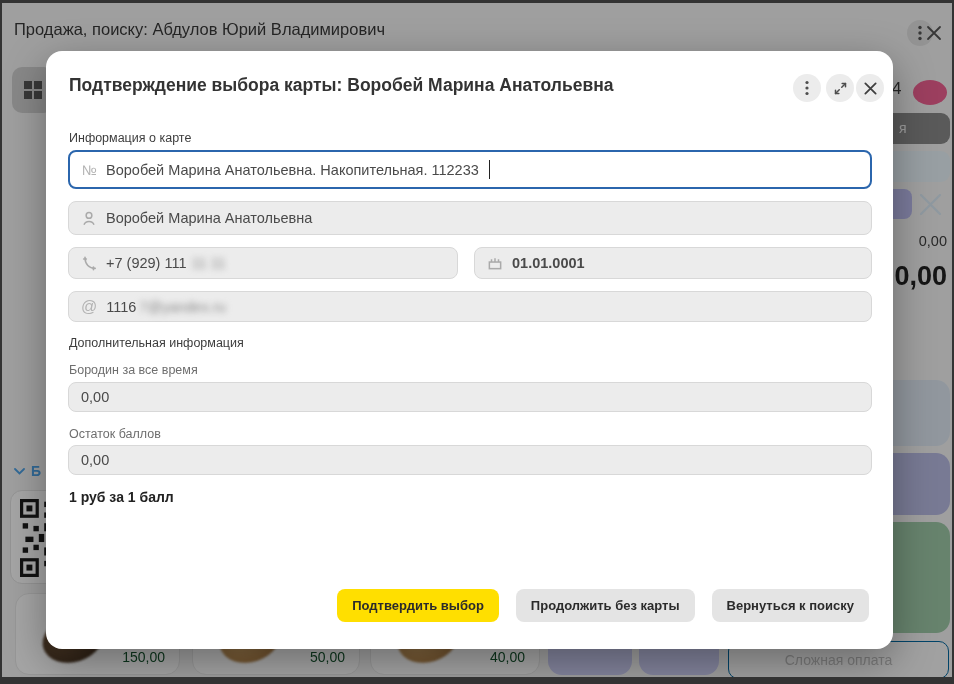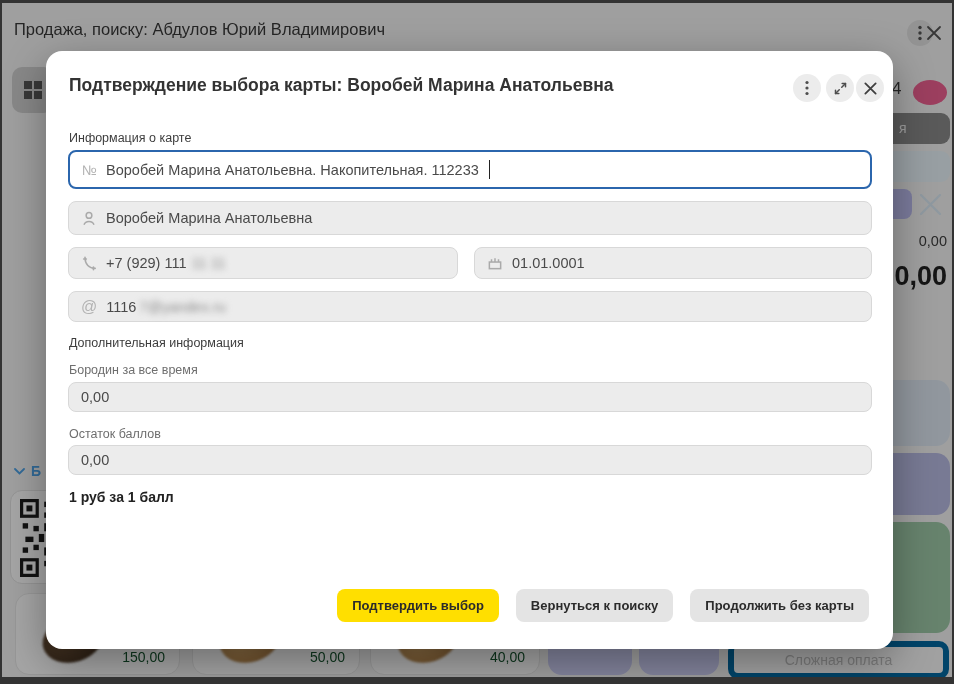--- a/index.html
+++ b/index.html
@@ -30,21 +30,21 @@
             border:1px solid #e4e4e4; }
   .ptile{ top:590px; height:82px; background:#fdfdfd; border:1px solid #e8e8e8; border-radius:14px; }
   .pimg{ position:absolute; left:26px; top:22px; width:62px; height:46px; border-radius:50%;
          transform:rotate(-18deg); filter:blur(1px); }
   .pimg.dark{ background:radial-gradient(ellipse at 40% 35%, #7a5c3e, #4a3624 70%, #342518); }
   .pimg.light{ background:radial-gradient(ellipse at 40% 35%, #dcb273, #b0824a 70%, #8a6133); }
   .pname{ position:absolute; left:76px; top:38px; font-size:12.5px; color:#4a4a4a; white-space:nowrap; }
   .pprice{ position:absolute; right:14px; bottom:9px; font-size:14px; font-weight:400; color:#14532d; }
   .paybtn{ top:590px; width:84px; height:82px; background:#c9cbf2; border-radius:14px;
            display:flex; justify-content:center; }
-  .complex-pay{ left:726px; top:638px; width:221px; height:38px; background:#f7f7f7; border:6px solid #0369a1;
+  .complex-pay{ left:726px; top:638px; width:221px; height:38px; background:#f7f7f7; border:1px solid #0369a1;
                 border-radius:10px; display:flex; align-items:center; justify-content:center;
                 font-size:14px; color:#bdbdbd; }
 
   .dim{ position:absolute; inset:0; background:rgba(0,0,0,0.35); }
 
   
   .modal{ position:absolute; left:44px; top:48px; width:847px; height:598px; background:#fff;
           border-radius:16px; box-shadow:0 12px 40px rgba(0,0,0,.35); z-index:5; }
   .m-title{ left:23px; top:24px; font-size:17.5px; font-weight:700; color:#333; }
   .m-circle{ width:28px; height:28px; border-radius:50%; background:#ececec;
@@ -255,21 +255,21 @@
           <path d="M4.5 2.5 C4.5 10.5 9 15 16 15"></path>
               <path d="M3 4.5 L6 4.5"></path>
               <path d="M14 13.5 L14 16.5"></path>
             </g>
           </svg>
       </span>
       <span>+7 (929) 111</span>
       <span class="redacted" style="margin-left:-4px;">11 11</span>
     </div>
 
-    <div class="abs field" style="left:428px; top:196px; width:398px; height:32px;">
+    <div class="abs field" style="left:428px; top:196px; width:398px; height:32px;font-weight:bold;">
       <span class="ficon">
         <svg width="16" height="16" viewBox="0 0 17 17">
             <g stroke="#aaaaaa" stroke-width="1.6" fill="none">
           <rect x="2.5" y="7.5" width="12" height="7"></rect>
               <path d="M4.8 7.5 V4.5 M8.5 7.5 V3.5 M12.2 7.5 V4.5"></path>
             </g>
           </svg>
       </span>
       <span>01.01.0001</span>
     </div>
@@ -289,18 +289,18 @@
 
     <div class="abs small-label" style="left:23px; top:376px;">Остаток баллов</div>
     <div class="abs field" style="left:22px; top:394px; width:804px; height:30px;">
       <span>0,00</span>
     </div>
 
     <div class="abs rate-note" style="left:23px; top:438px;">1 руб за 1 балл</div>
 
     <div class="m-buttons">
       <button class="btn yellow">Подтвердить выбор</button>
+      <button class="btn">Продолжить без карты</button>
       <button class="btn">Вернуться к поиску</button>
-      <button class="btn">Продолжить без карты</button>
     </div>
 
   </div>
 </div>
 
 </body></html>

